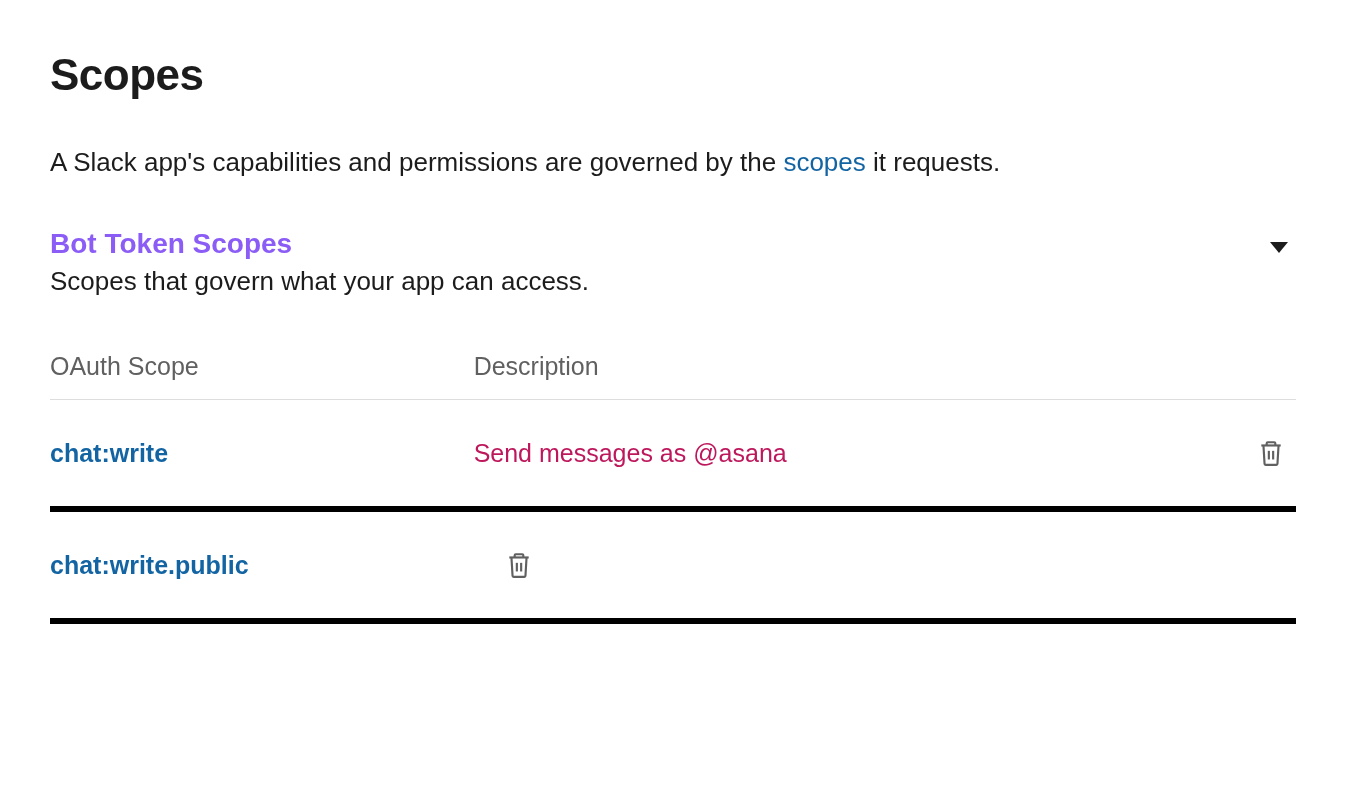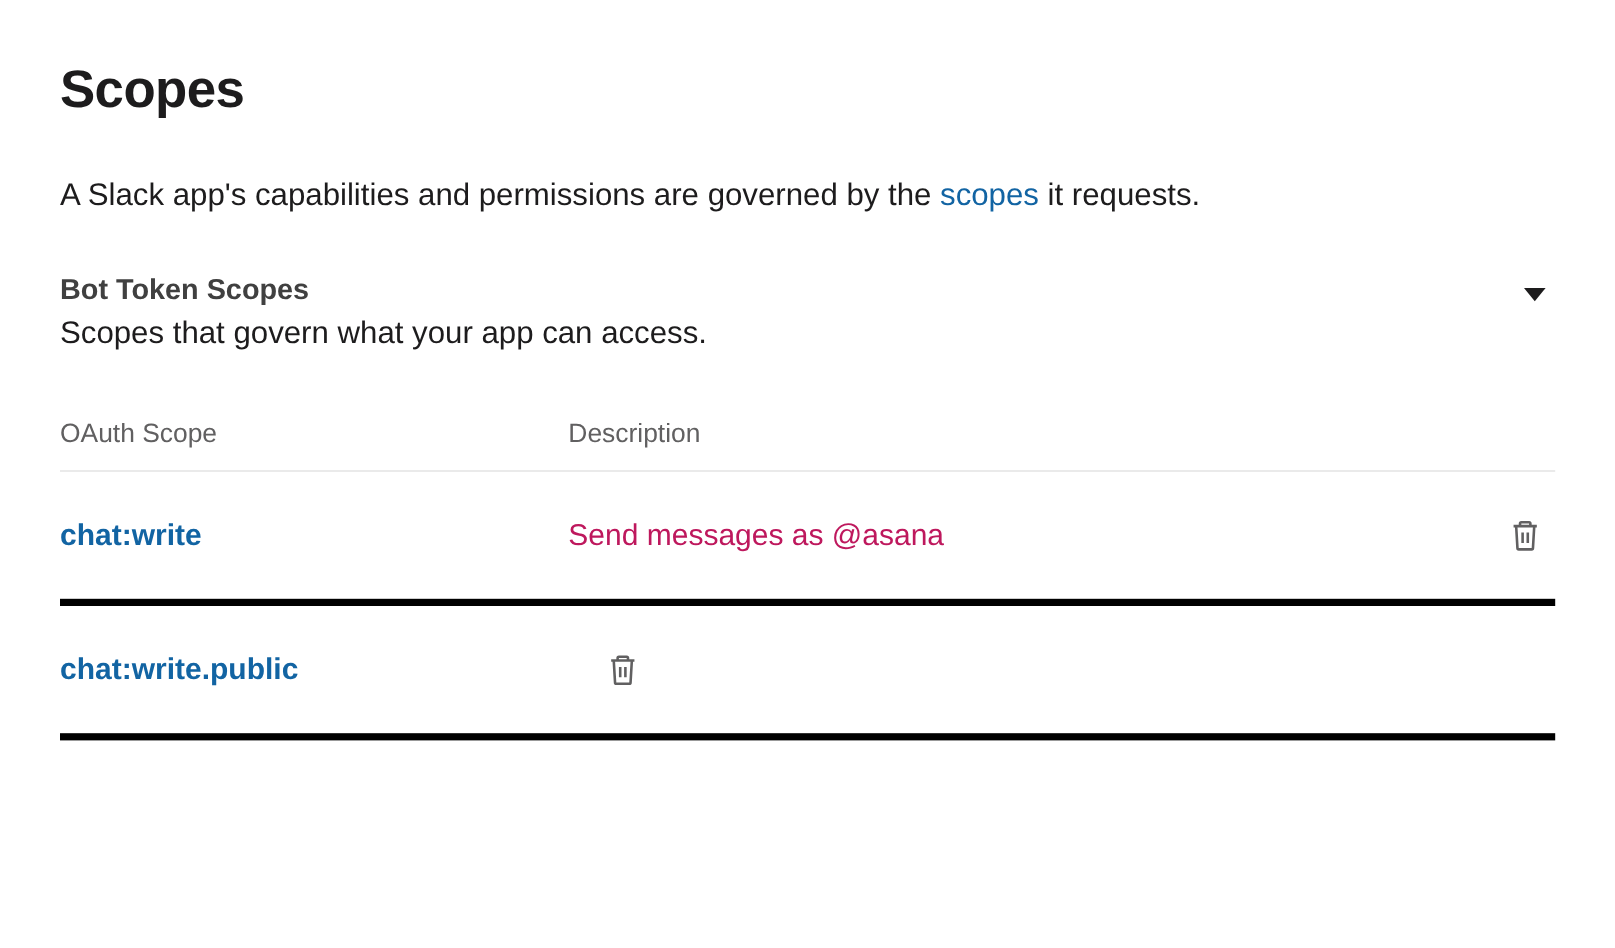--- a/index.html
+++ b/index.html
@@ -31,23 +31,23 @@
     .link-scopes {
       color: #1264a3;
       text-decoration: none;
     }
     .section-header-row {
       display: flex;
       justify-content: space-between;
       align-items: center;
     }
     .section-title {
-      font-size: 24px;
+      font-size: 28px;
       font-weight: 900;
-      color: #404040;
+      color: #8b5cf6;
       margin-bottom: 6px;
     }
     .section-subtitle {
       font-size: 26px;
       color: #1d1c1d;
       margin-bottom: 55px;
     }
     .chevron-container {
       padding: 8px;
       cursor: pointer;
@@ -75,21 +75,21 @@
       flex: 1;
       padding-right: 20px;
     }
     .col-action {
       width: 70px;
       display: flex;
       justify-content: flex-end;
       align-items: center;
     }
     .col-header-text {
-      font-size: 22px;
+      font-size: 25px;
       color: #616061;
       font-weight: 400;
     }
     .table-row {
       display: flex;
       align-items: center;
       padding: 28px 0;
       border-bottom: 6px solid #000000;
     }
     .scope-name {

